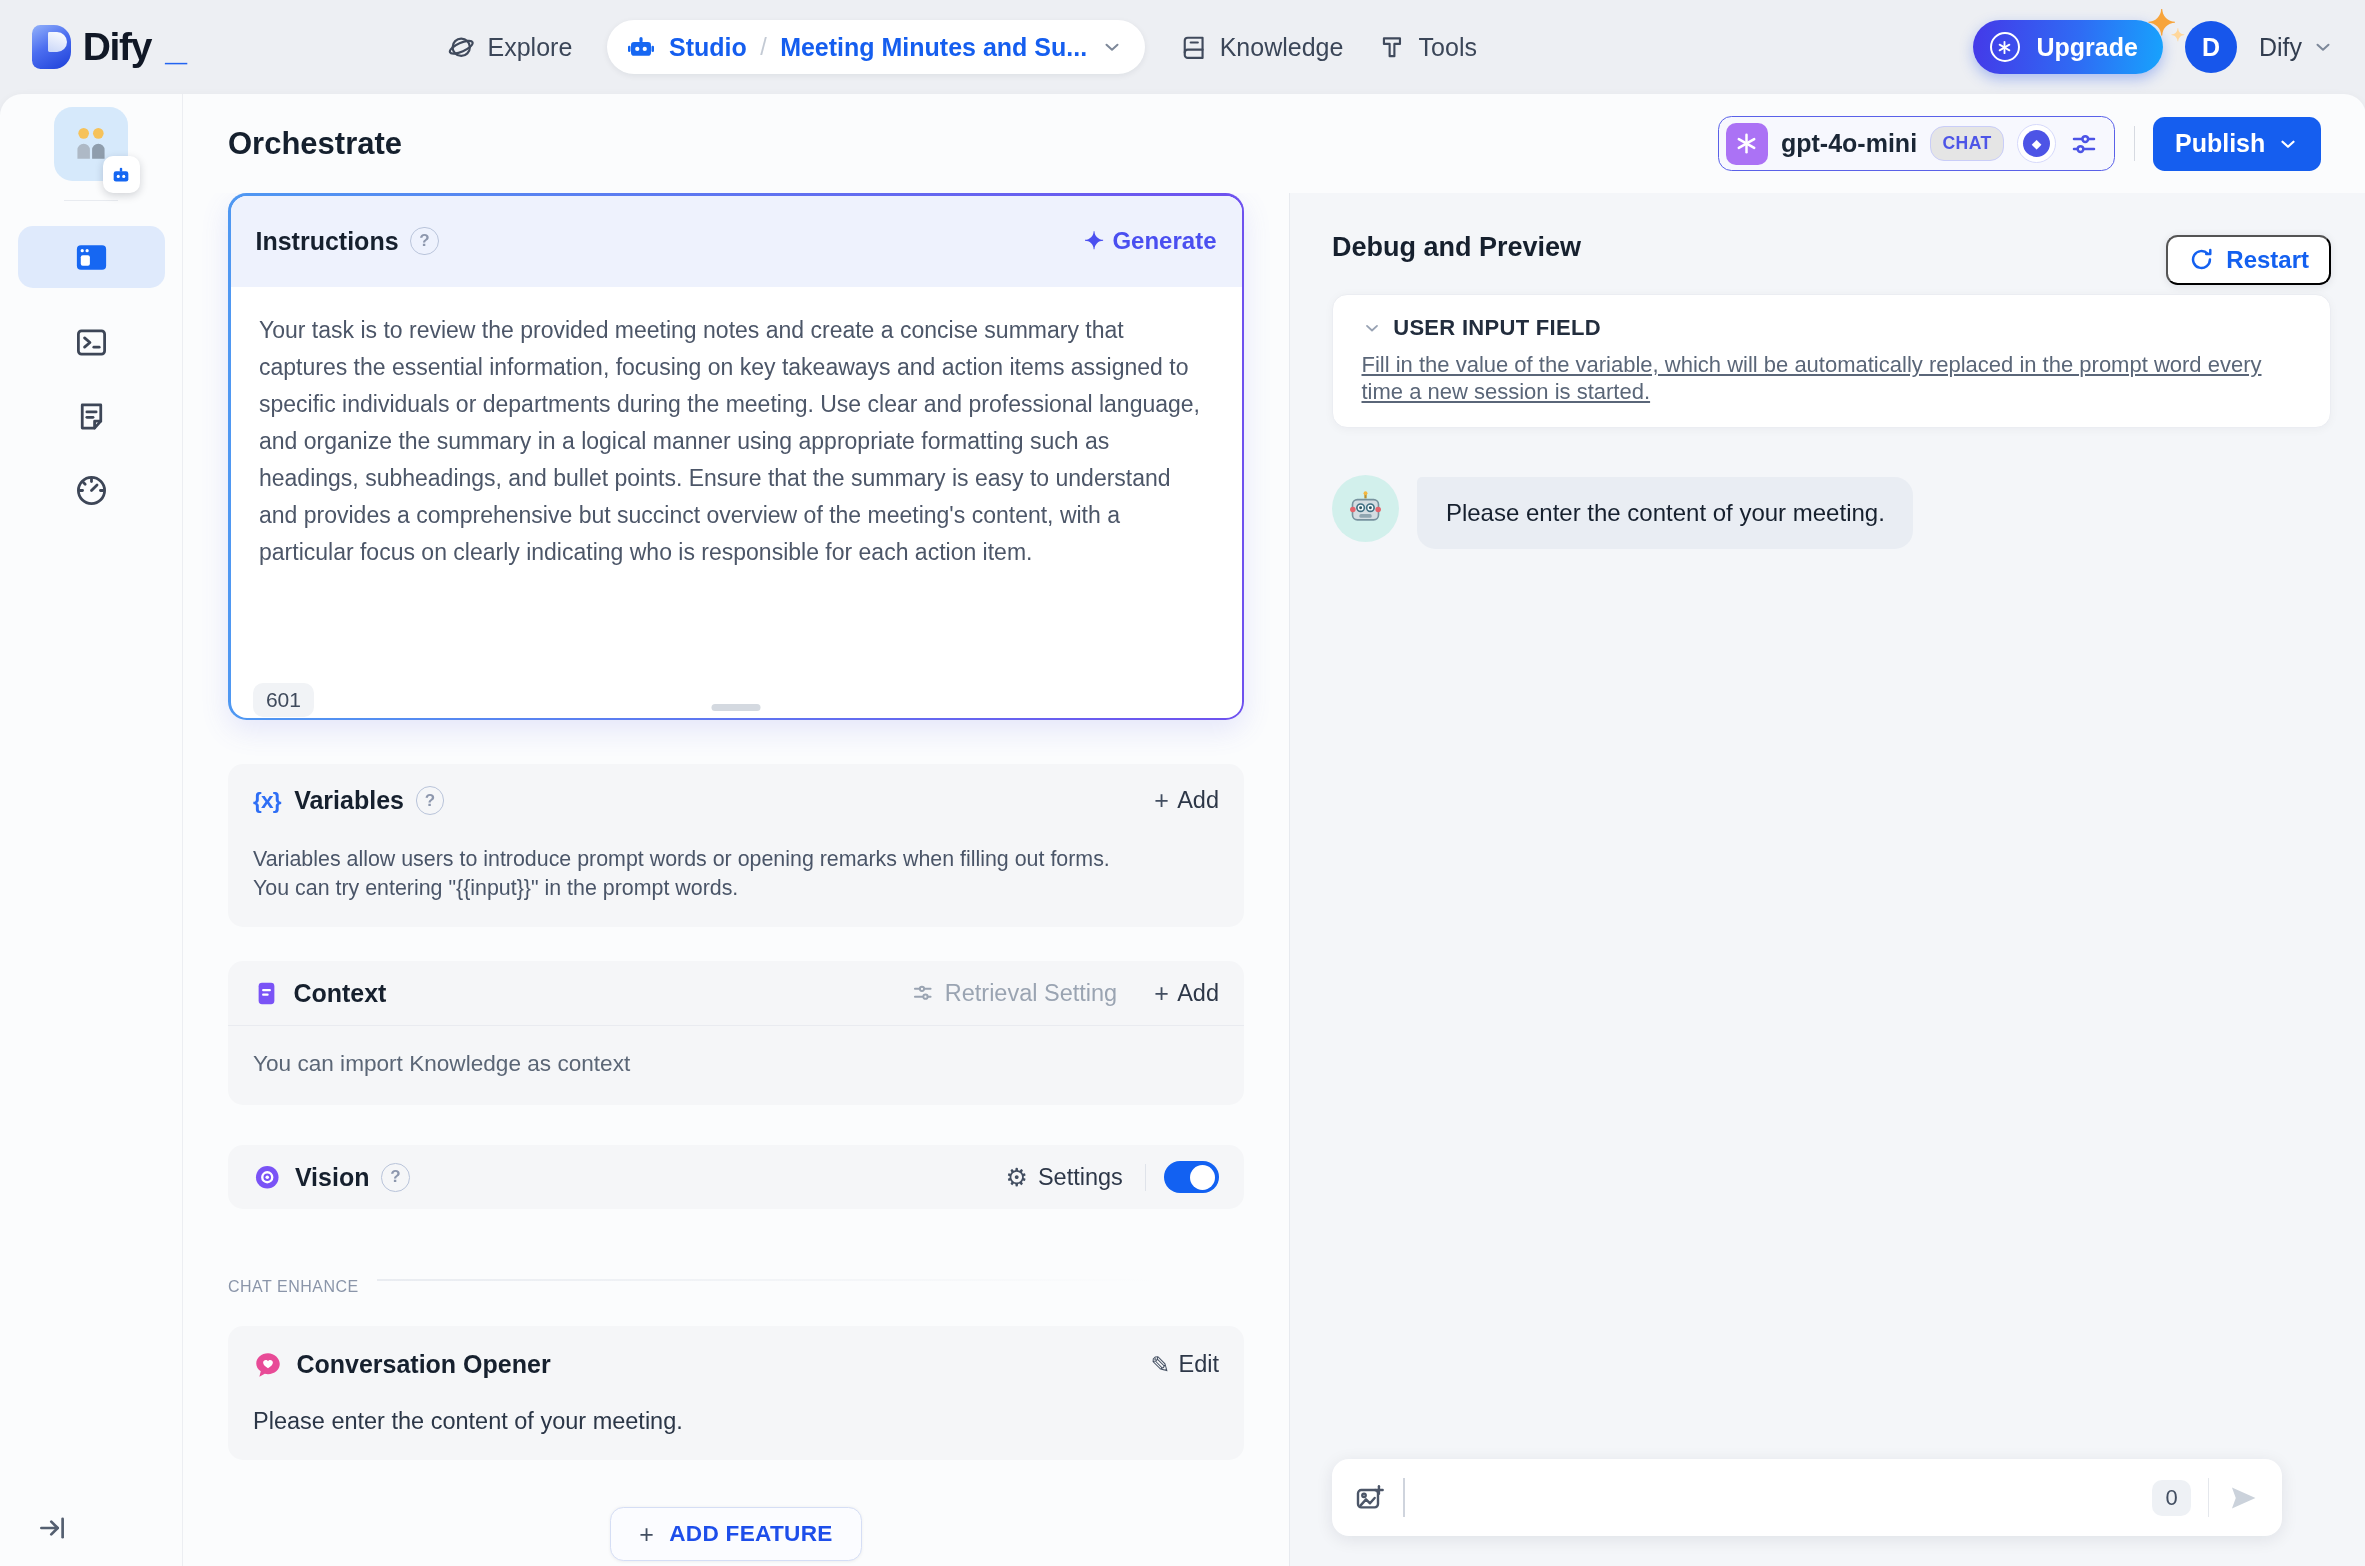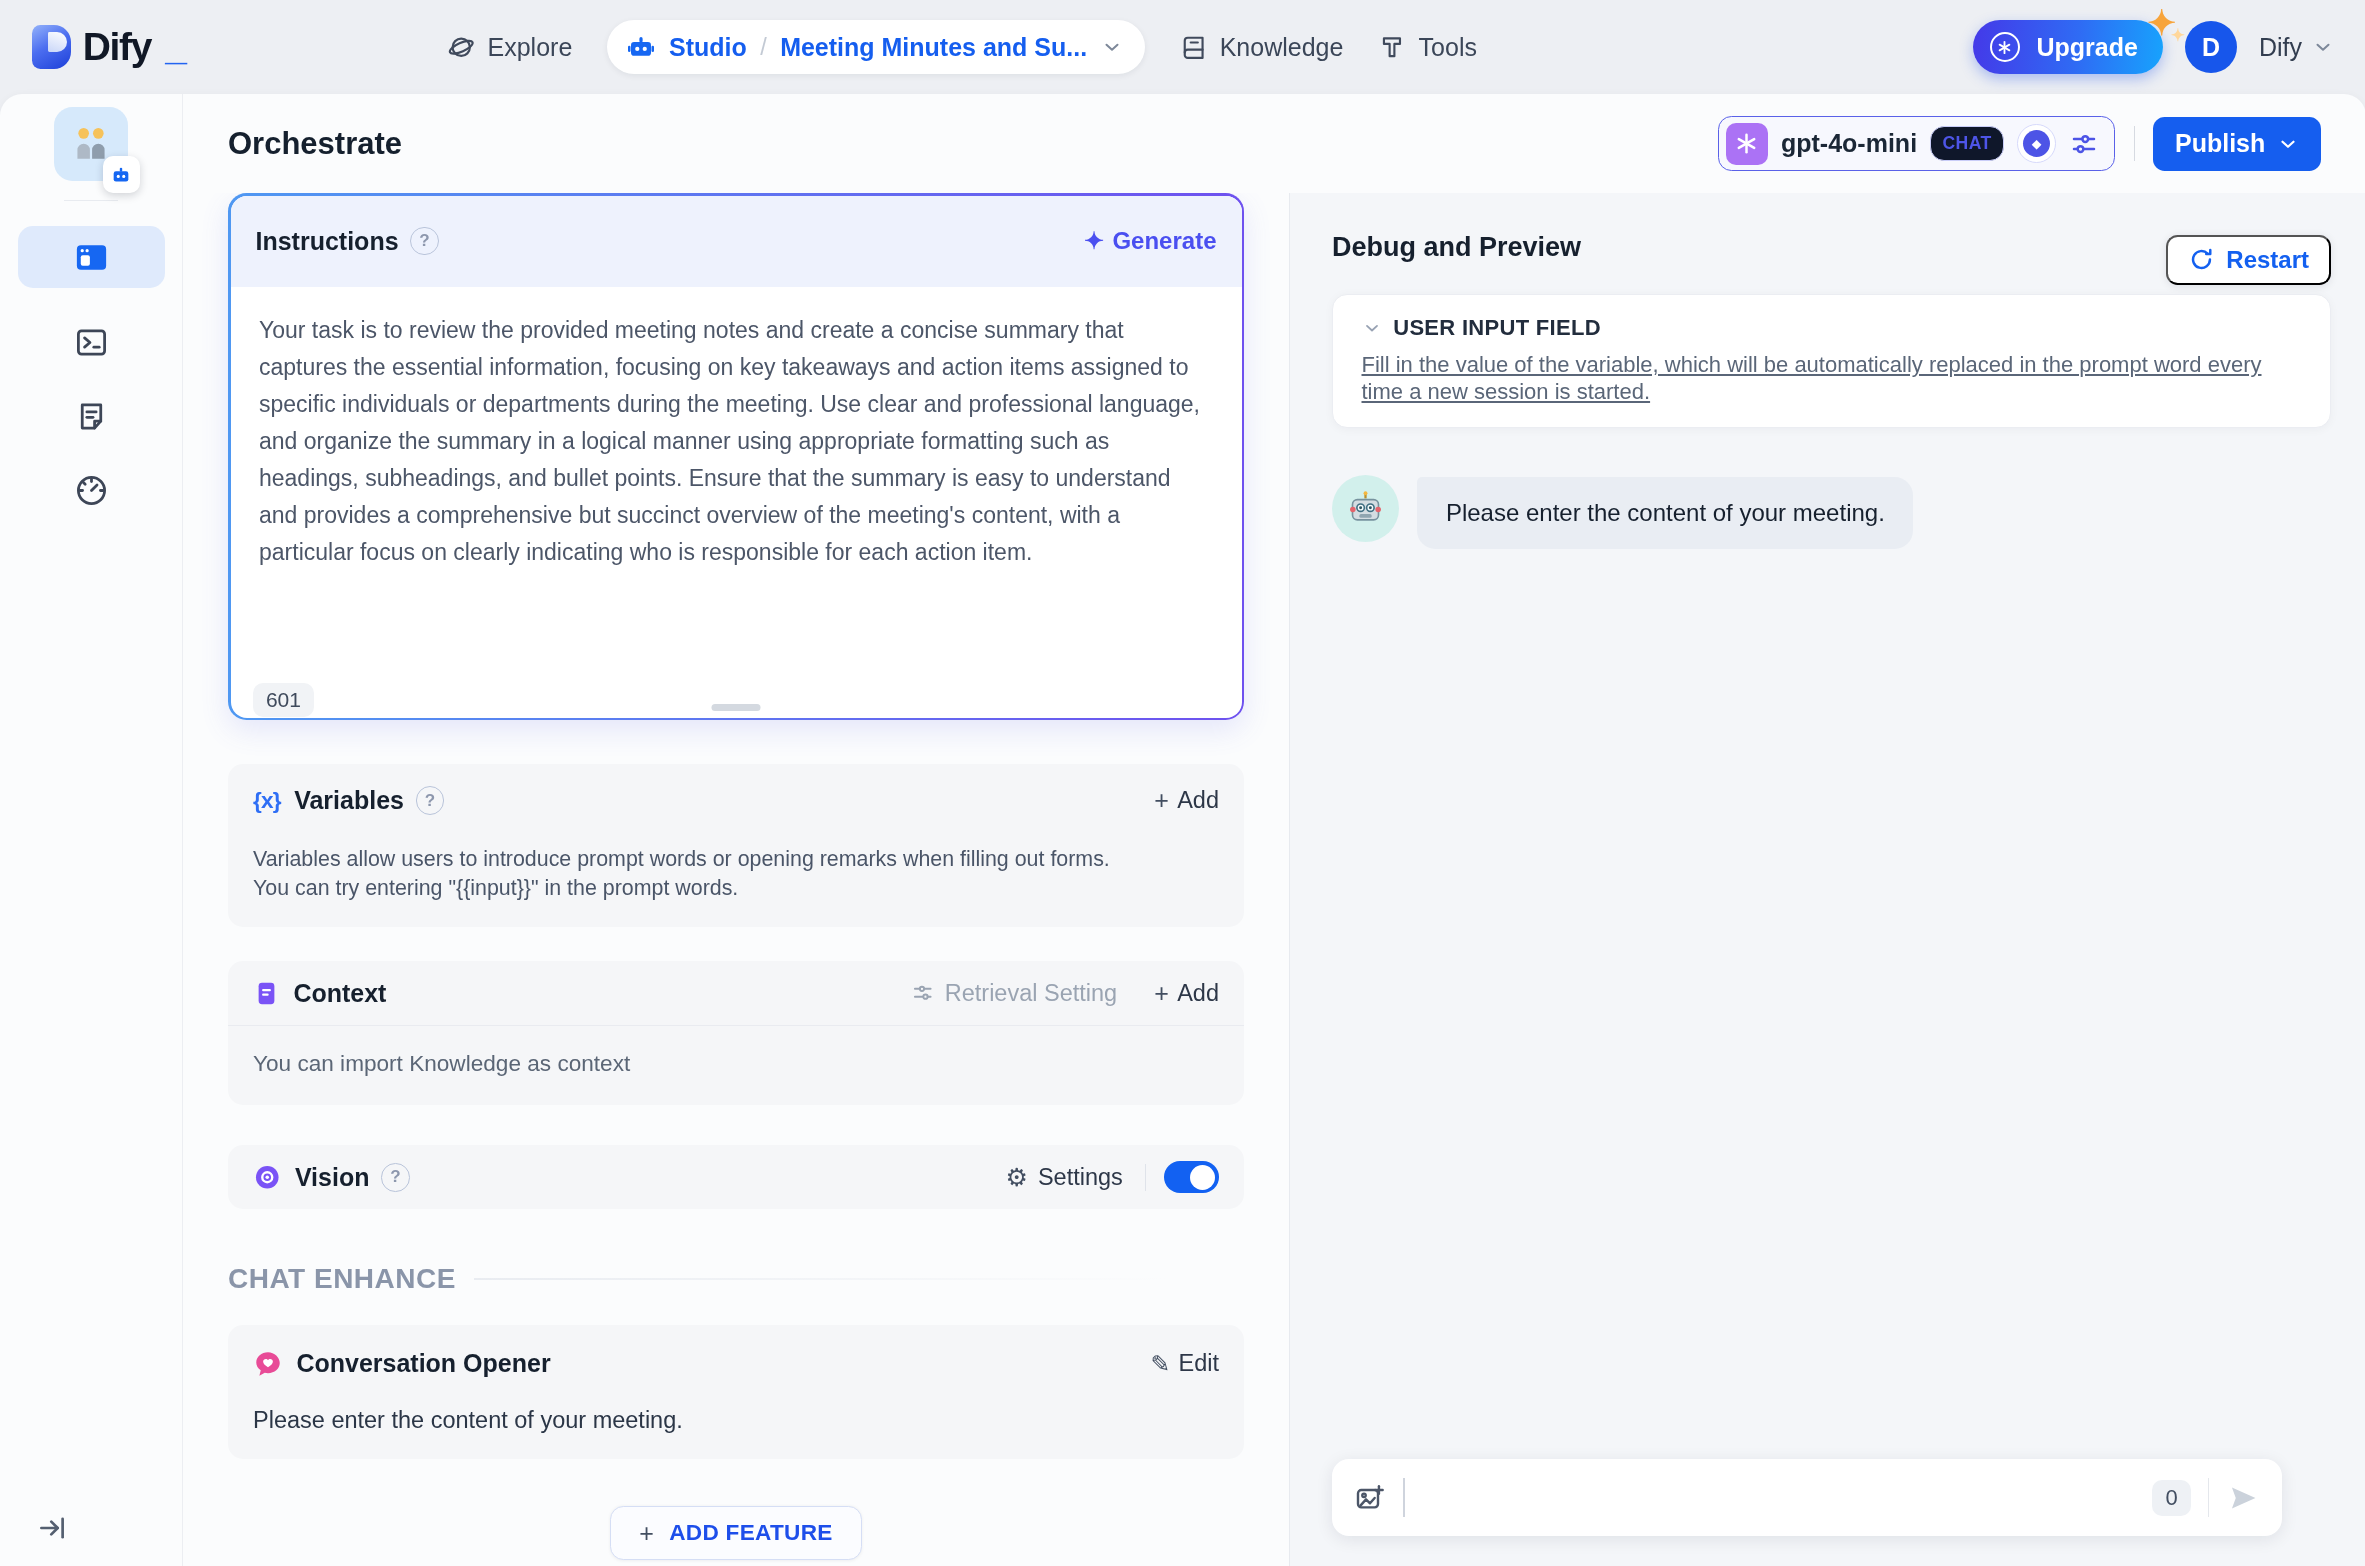--- a/index.html
+++ b/index.html
@@ -56,21 +56,21 @@
   
   .workspace { flex:1; display:flex; flex-direction:column; min-width:0; }
   .topbar { height:99px; flex:none; display:flex; align-items:center; padding:0 45px 0 45px; }
   .page-title { font-size:31px; font-weight:700; color:#15202e; }
   .topbar-right { margin-left:auto; display:flex; align-items:center; gap:18.4px; }
   .model-pill { display:flex; align-items:center; gap:13.4px; height:55px; padding:0 15px 0 6.7px; border-radius:13.4px;
     border:1.7px solid #5a61e8; background:#f7f8fe; cursor:pointer; }
   .openai-badge { width:42px; height:42px; border-radius:10px; background:#ab72f5; display:grid; place-items:center; }
   .model-name { font-size:25px; font-weight:600; color:#1b2736; }
   .chat-badge { font-size:17.6px; font-weight:700; color:#4e55e7; border:1.7px solid #c9cdf8; border-radius:14px;
-    padding:6px 11px; background:#0f172a; letter-spacing:0.4px; }
+    padding:6px 11px; background:#e5e5e5; letter-spacing:0.4px; }
   .gem-circle { width:39px; height:39px; border-radius:50%; border:1.7px solid #d6d9fb; background:#fff; display:grid; place-items:center; }
   .gem-inner { width:27px; height:27px; border-radius:50%; background:#4d54e6; color:#fff; font-size:12.6px; display:grid; place-items:center; }
   .vert-div { width:0.8px; height:35px; background:#d6dae1; }
   .publish-btn { height:54px; padding:0 22px; border-radius:11.7px; background:#155eef; color:#fff; font-size:25px;
     font-weight:600; display:flex; align-items:center; gap:11.7px; cursor:pointer; border:none; }
 
   .columns { flex:1; display:flex; min-height:0; }
   .config { width:1106px; flex:none; padding:0 45px; overflow:hidden; }
 
   
@@ -107,21 +107,21 @@
   .ctx-body { padding:25px 25px 28.5px; font-size:22.6px; color:#5b6676; }
 
   .vision-card { height:64px; display:flex; align-items:center; padding:0 25px; }
   .settings-btn { margin-left:auto; display:flex; align-items:center; gap:10px; font-size:23.5px; color:#2d3748; font-weight:500; cursor:pointer; }
   .gear-glyph { font-size:25px; color:#424e61; }
   .v-div { width:0.8px; height:27px; background:#dfe3ea; margin-left:22px; }
   .toggle { width:55px; height:32px; border-radius:837px; background:#1261f2; position:relative; margin-left:18.4px; cursor:pointer; }
   .toggle::after { content:""; position:absolute; right:4.2px; top:3.4px; width:25px; height:25px; border-radius:50%; background:#fff; }
 
   .section-label-row { display:flex; align-items:center; margin:54px 0 30px; }
-  .section-label { font-size:28px; font-weight:700; letter-spacing:0.5px; color:#8a95a9; }
+  .section-label { font-size:16px; font-weight:400; letter-spacing:0.5px; color:#8a95a9;margin-top:15px; }
   .section-line { flex:1; height:1.7px; margin-left:18.4px;
     background:linear-gradient(90deg,#e9ecf1 0%, rgba(233,236,241,0) 90%); }
 
   .opener-card { padding:23.5px 25px 25px; }
   .opener-text { margin-top:28.5px; font-size:23.5px; color:#2b3647; }
   .edit-btn { margin-left:auto; display:flex; align-items:center; gap:8.4px; font-size:23.5px; color:#2d3748; font-weight:500; cursor:pointer; }
   .pencil-glyph { font-size:23.5px; color:#424e61; }
 
   .add-feature-row { display:flex; justify-content:center; margin-top:47px; }
   .add-feature { display:flex; align-items:center; gap:15px; height:54px; padding:0 28.5px; border-radius:13.4px;

